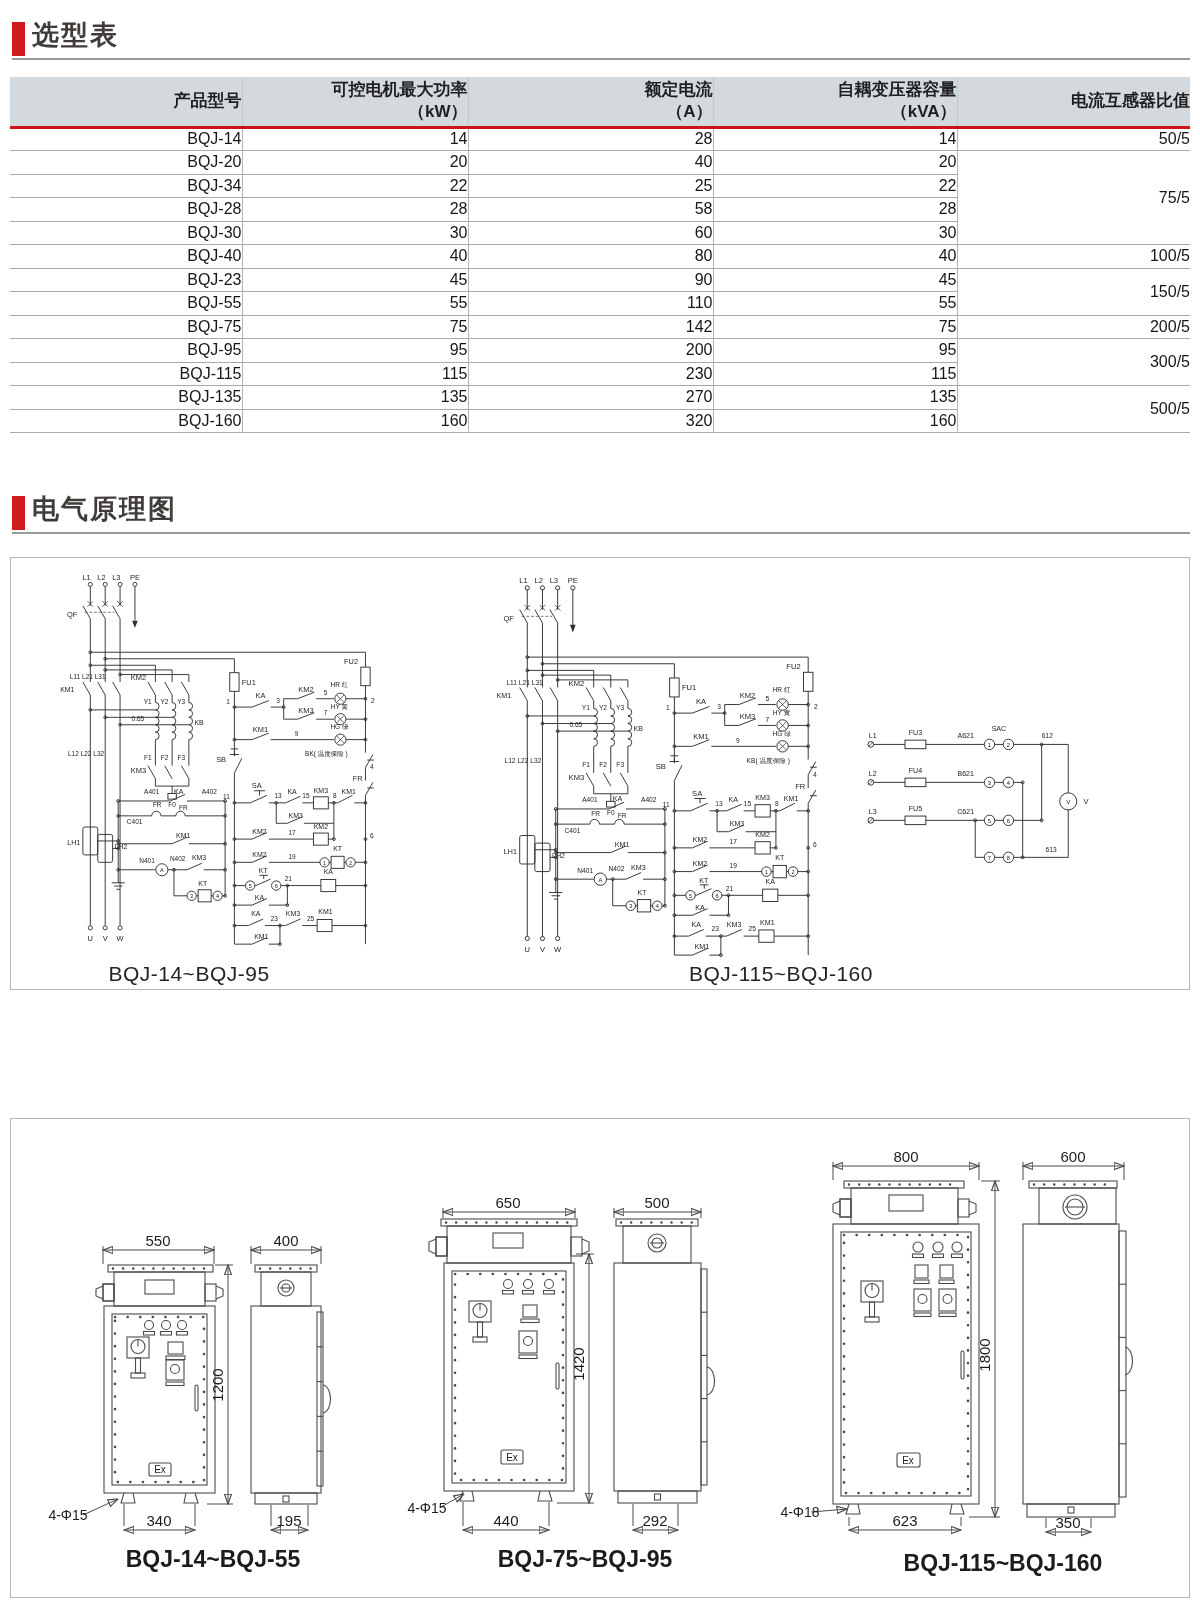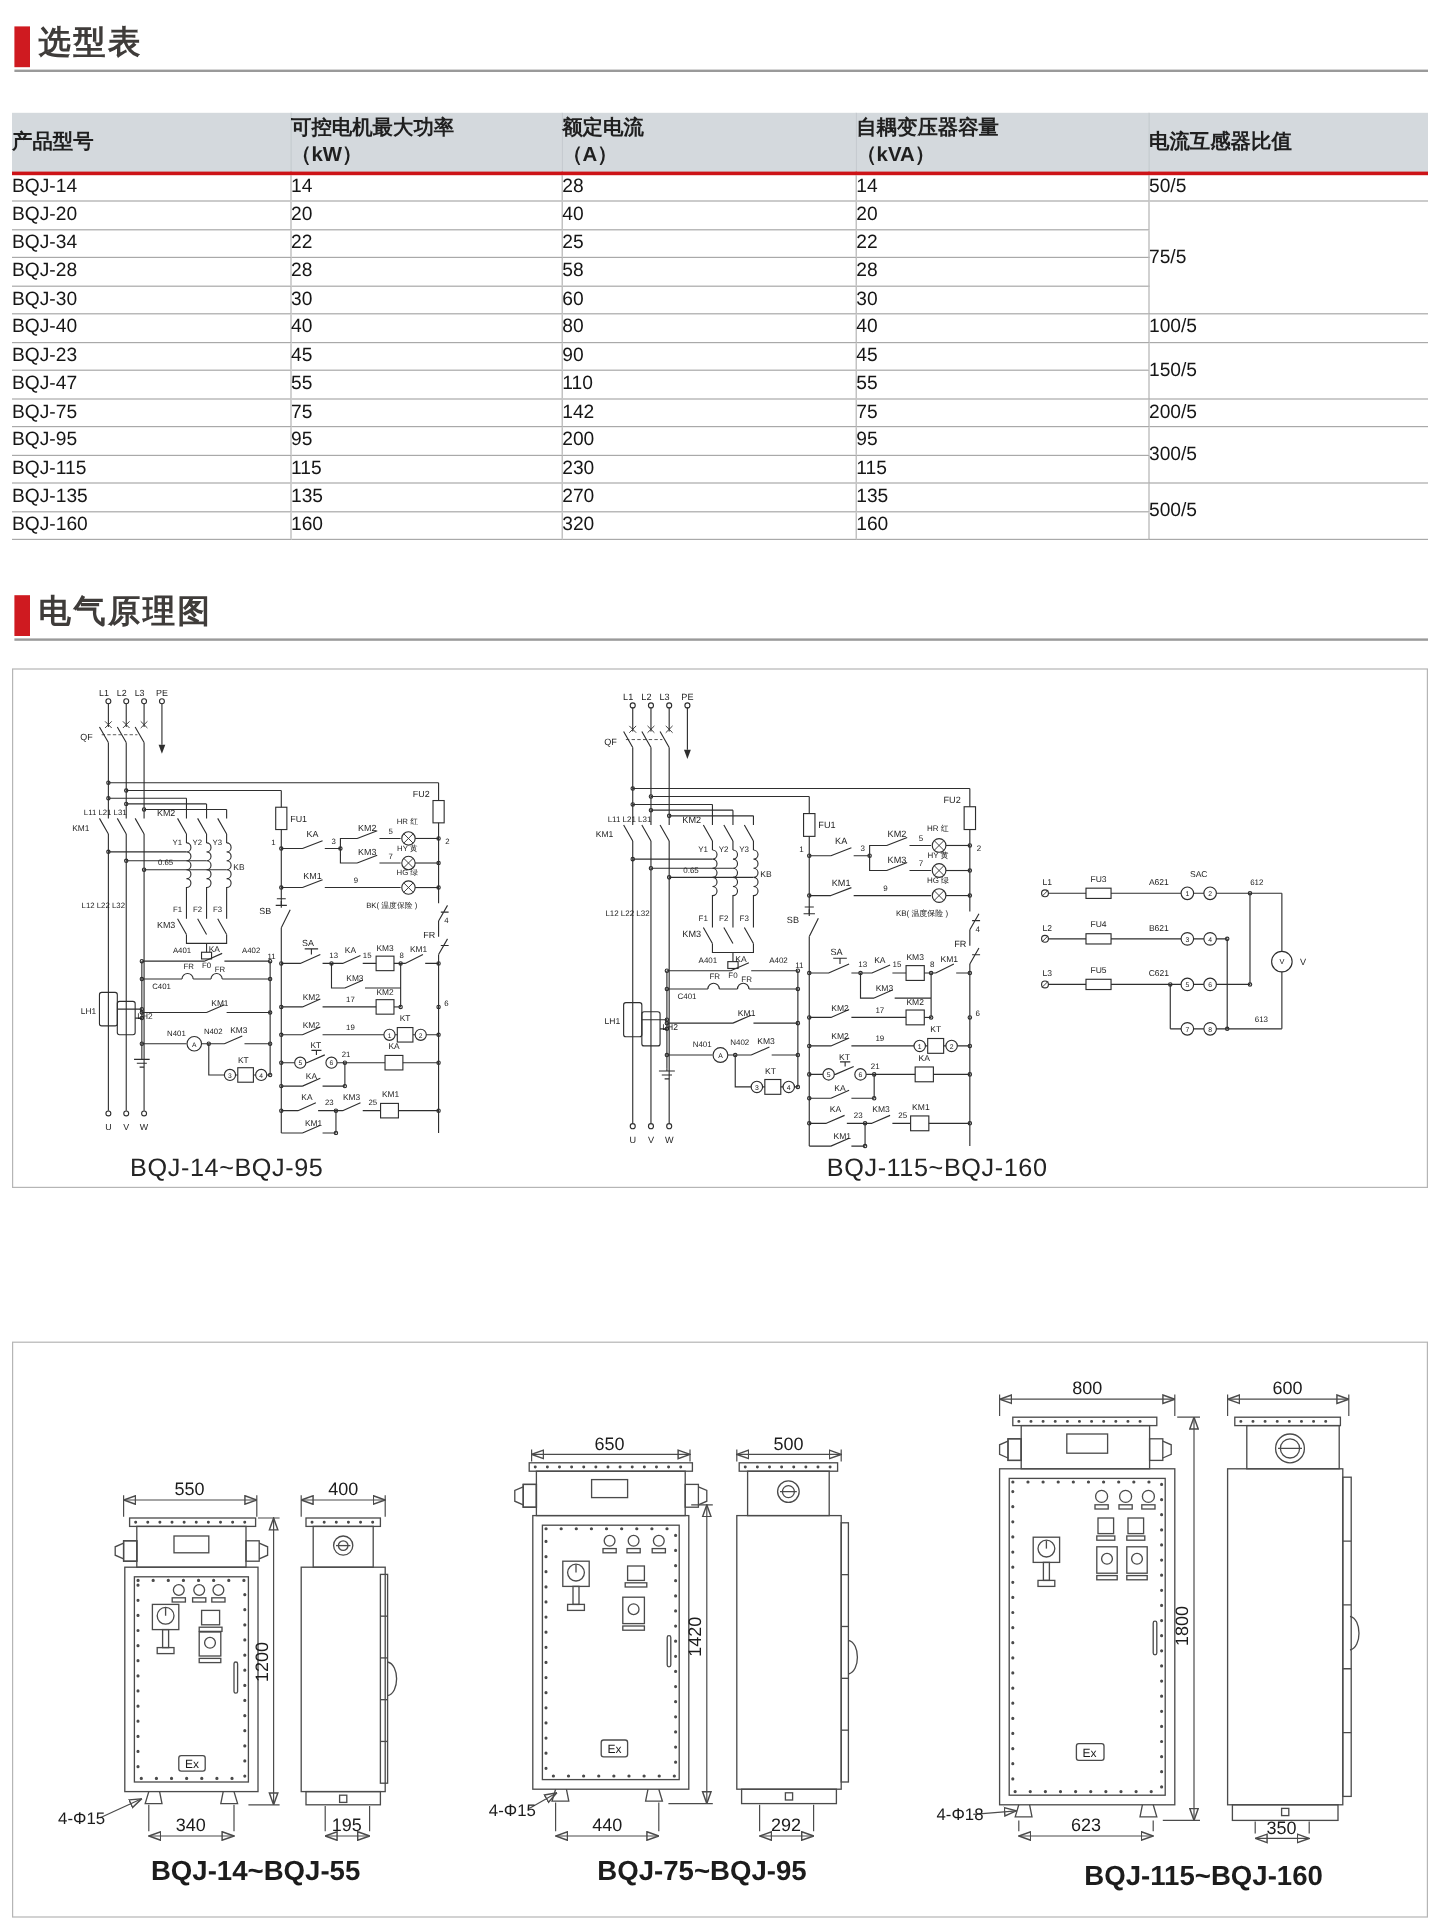--- a/index.html
+++ b/index.html
@@ -2,21 +2,21 @@
 <html><head>
 <meta charset="utf-8">
 <style>
   *{margin:0;padding:0;box-sizing:border-box}
   html,body{background:#fff}
   body{width:1200px;height:1607px;position:relative;font-family:"Liberation Sans","DejaVu Sans",sans-serif;color:#222}
   #page{position:absolute;inset:0;overflow:hidden;background:#fff}
   .sec-hd{position:absolute;left:12px;width:1178px;height:38px;display:flex;gap:7px;border-bottom:2px solid #9a9a9a}
   .redbar{width:13px;height:34px;background:#cf1a20;flex:0 0 auto}
   .sec-hd h2{font-size:27px;font-weight:bold;color:#3f3c3a;letter-spacing:2px;line-height:1;padding-bottom:2px}
-  table#sel-table{position:absolute;left:10px;top:94px;width:1180px;border-collapse:collapse;table-layout:fixed;text-align:left}
+  table#sel-table{position:absolute;left:10px;top:77px;width:1180px;border-collapse:collapse;table-layout:fixed;text-align:right}
   #sel-table thead th{background:#d4d9dd;font-size:17px;font-weight:bold;height:50px;line-height:1.3;vertical-align:middle;color:#1f1f1f;border-left:1px solid #c2c8cc}
   #sel-table thead th:first-child{border-left:none}
   #sel-table tbody td{font-size:16px;height:23.5px;border-bottom:1px solid #a9a9a9;border-left:1px solid #b4b4b4;color:#161616;background:#fff}
   #sel-table tbody td:first-child{border-left:none}
   #sel-table thead tr{border-bottom:3px solid #cd1317}
   .panel{position:absolute;left:10px;width:1180px;background:#fff;border:1px solid #b5b5b5}
   .panel svg{position:absolute}
   svg text{font-family:"Liberation Sans","DejaVu Sans",sans-serif;fill:#1c1c1c}
   .schem path,.schem rect,.schem circle{stroke:#2e2e2e;stroke-width:1;fill:none}
   .schem .dot{fill:#2e2e2e;stroke:none}
@@ -97,21 +97,21 @@
           <td rowspan="1">100/5</td>
         </tr>
         <tr>
           <td>BQJ-23</td>
           <td>45</td>
           <td>90</td>
           <td>45</td>
           <td rowspan="2">150/5</td>
         </tr>
         <tr>
-          <td>BQJ-47</td>
+          <td>BQJ-55</td>
           <td>55</td>
           <td>110</td>
           <td>55</td>
         </tr>
         <tr>
           <td>BQJ-75</td>
           <td>75</td>
           <td>142</td>
           <td>75</td>
           <td rowspan="1">200/5</td>

